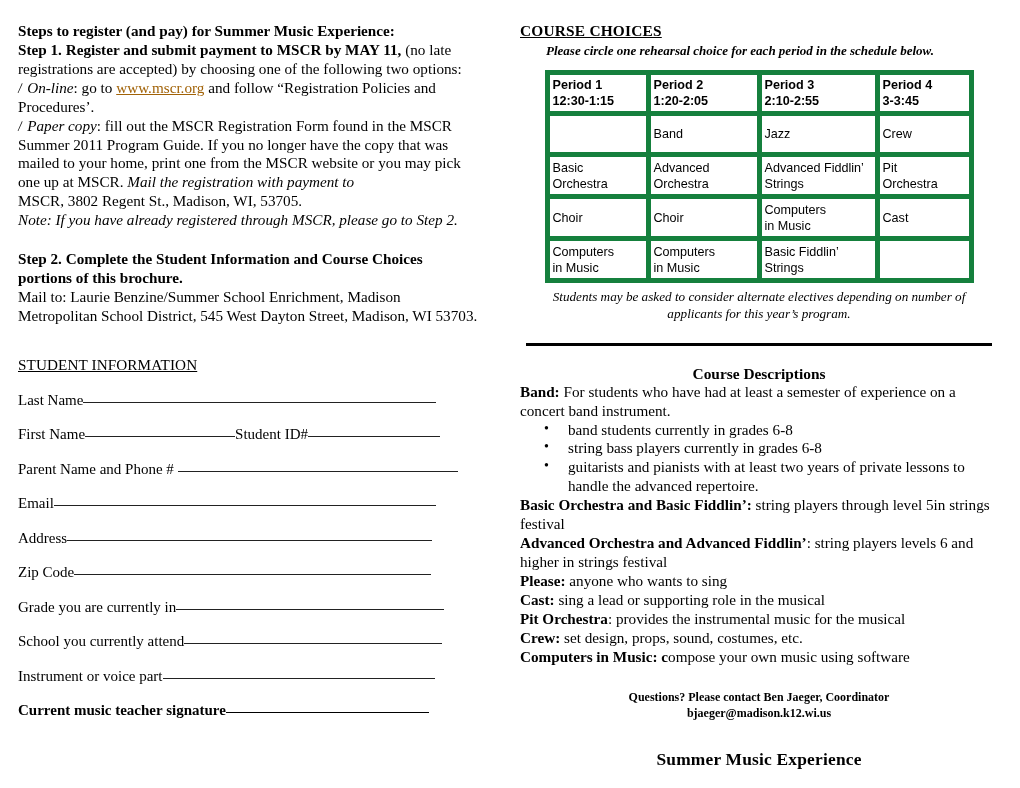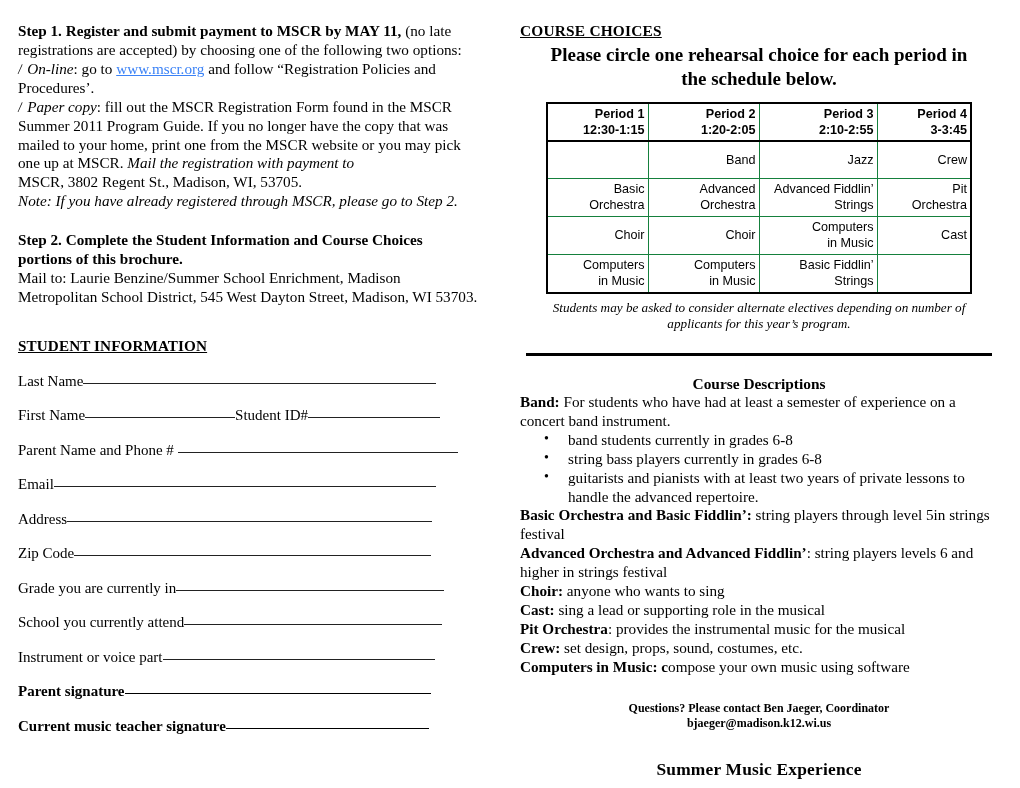--- a/index.html
+++ b/index.html
@@ -39,37 +39,37 @@
   
   .p {
     font-size: 15.2px;
     line-height: 1.245;
     margin: 0;
     text-align: left;
   }
   .b { font-weight: bold; }
   .i { font-style: italic; }
   .link {
-    color: #3b82f6;
+    color: #a16207;
   }
   .gap-md { height: 20px; }
   .gap-lg { height: 30px; }
 
   .wing-bullet {
     font-family: "Liberation Serif", serif;
     display: inline-block;
     transform: scaleX(-1) rotate(-5deg);
     margin-right: 5px;
     font-size: 15px;
   }
 
   
   .section-head {
     font-size: 15.2px;
-    font-weight: bold;
+    font-weight: normal;
     text-decoration: underline;
     letter-spacing: 0.1px;
   }
   .field-row {
     font-size: 15px;
     line-height: 1.2;
     margin-bottom: 16.5px;
     white-space: nowrap;
     overflow: hidden;
   }
@@ -84,44 +84,45 @@
   .rule.thick { border-bottom: 1.4px solid #000; }
 
   
   .right-head {
     font-size: 15.4px;
     font-weight: bold;
     text-decoration: underline;
     letter-spacing: 0.2px;
   }
   .subtitle {
-    font-size: 19px;
-    font-weight: bold;
-    text-align: center;
+    font-size: 13px;
+    font-weight: bold;
+    font-style: italic;
+    text-align: left;
     line-height: 1.25;
     margin: 3px 26px 0 26px;
   }
 
   
   .sched-wrap {
     margin-top: 11px;
     display: flex;
     justify-content: center;
   }
   table.sched {
     border-collapse: collapse;
     font-family: "Liberation Sans", "DejaVu Sans", sans-serif;
     font-size: 12.6px;
     width: 424px;
     table-layout: fixed;
     border: 2px solid #000;
   }
   table.sched th, table.sched td {
-    border: 1px solid #15803d;
-    text-align: right;
+    border: 5px solid #15803d;
+    text-align: left;
     vertical-align: middle;
     padding: 2px 3px;
     line-height: 1.28;
   }
   table.sched thead th {
     font-weight: bold;
     height: 32px;
     border-bottom: 2px solid #000;
   }
   table.sched tbody td {
@@ -193,20 +194,21 @@
   }
 </style>
 </head>
 <body>
 
 <div class="page">
   <div class="columns">
 
     <div class="col-left">
 
+      <div class="p b">Steps to register (and pay) for Summer Music Experience:</div>
 
       <div class="p">
         <span class="b">Step 1. Register and submit payment to MSCR by MAY 11,</span><span> (no late registrations are accepted) by choosing one of the following two options:</span>
       </div>
 
       <div class="p">
         <span class="wing-bullet">\</span><span class="i">On-line</span><span>: go to </span><a class="link" href="#">www.mscr.org</a><span> and follow “Registration Policies and Procedures’.</span>
       </div>
 
       <div class="p">
@@ -258,23 +260,20 @@
       </div>
 
       <div class="field-row">
         <span>School you currently attend</span><span class="rule" style="width:258px"></span>
       </div>
 
       <div class="field-row">
         <span>Instrument or voice part</span><span class="rule" style="width:272px"></span>
       </div>
 
-      <div class="field-row bold">
-        <span>Parent signature</span><span class="rule thick" style="width:306px"></span>
-      </div>
 
       <div class="field-row bold">
         <span>Current music teacher signature</span><span class="rule thick" style="width:203px"></span>
       </div>
 
     </div>
 
     <div class="col-right">
 
       <div class="right-head">COURSE CHOICES</div>
@@ -357,21 +356,21 @@
 
       <div class="desc">
         <span class="b">Basic Orchestra and Basic Fiddlin’:</span><span> string players through level 5in strings festival</span>
       </div>
 
       <div class="desc">
         <span class="b">Advanced Orchestra and Advanced Fiddlin’</span><span>: string players levels 6 and higher in strings festival</span>
       </div>
 
       <div class="desc">
-        <span class="b">Choir:</span><span> anyone who wants to sing</span>
+        <span class="b">Please:</span><span> anyone who wants to sing</span>
       </div>
 
       <div class="desc">
         <span class="b">Cast:</span><span> sing a lead or supporting role in the musical</span>
       </div>
 
       <div class="desc">
         <span class="b">Pit Orchestra</span><span>: provides the instrumental music for the musical</span>
       </div>
 

